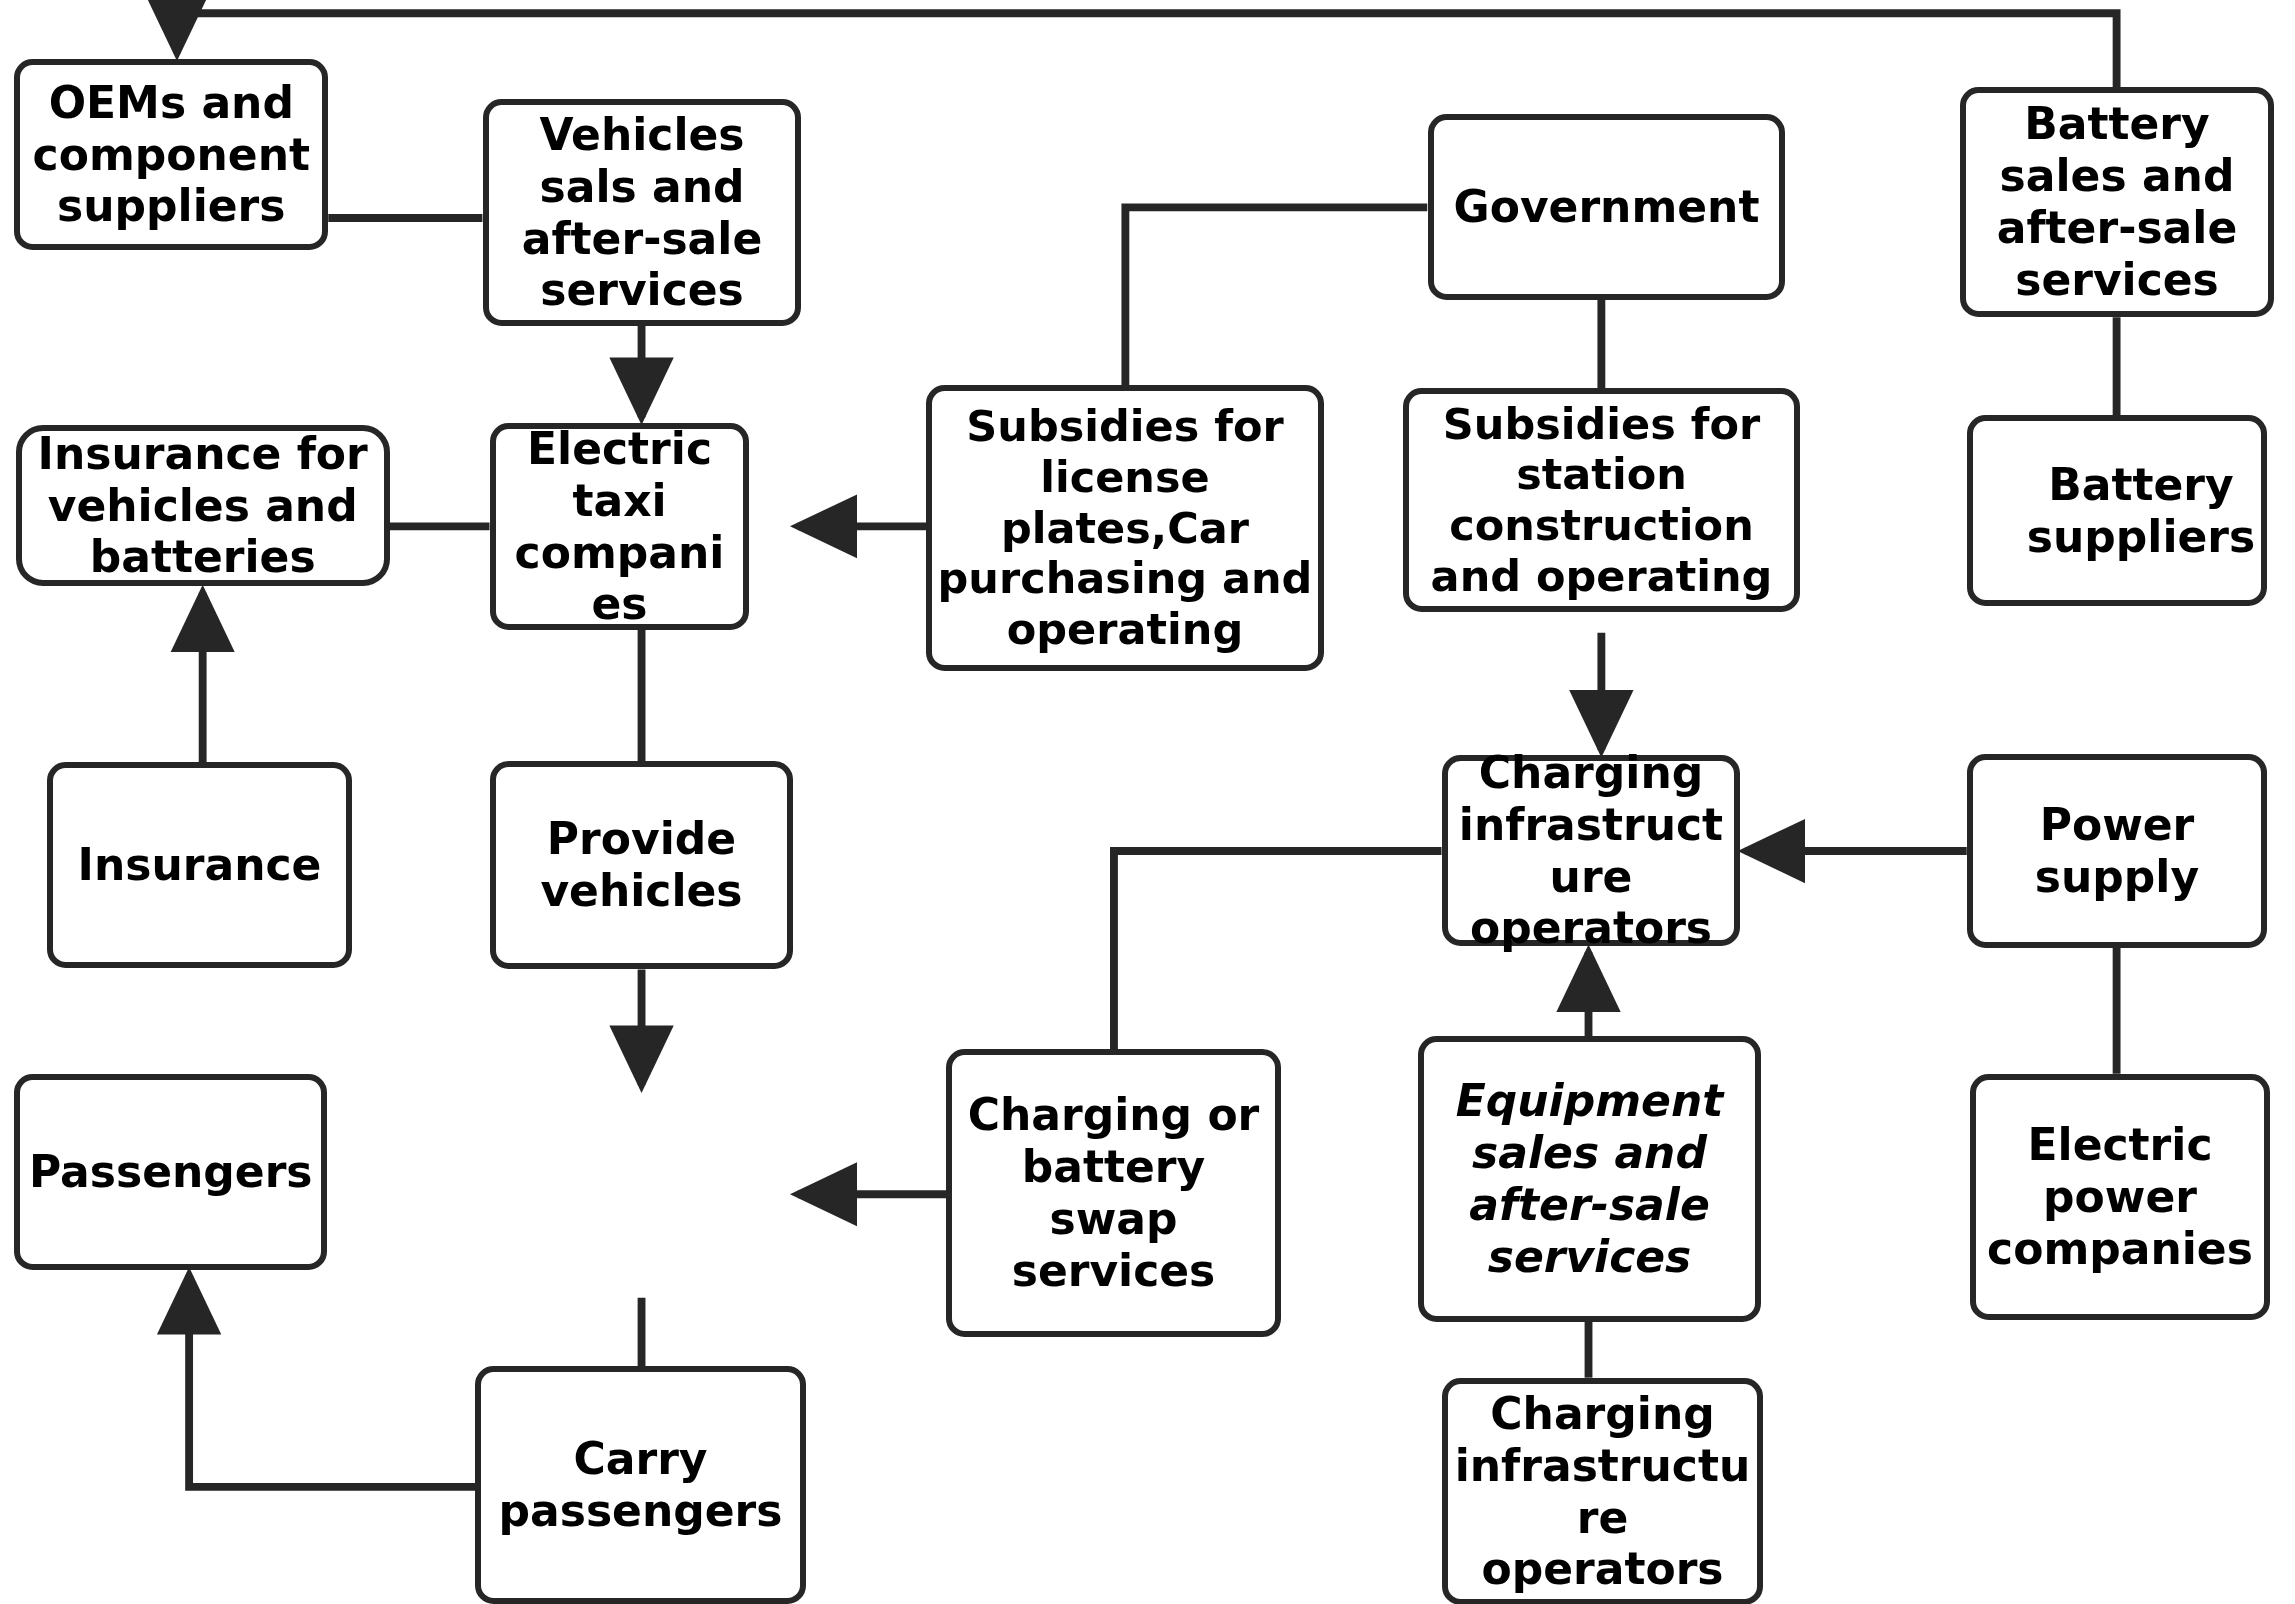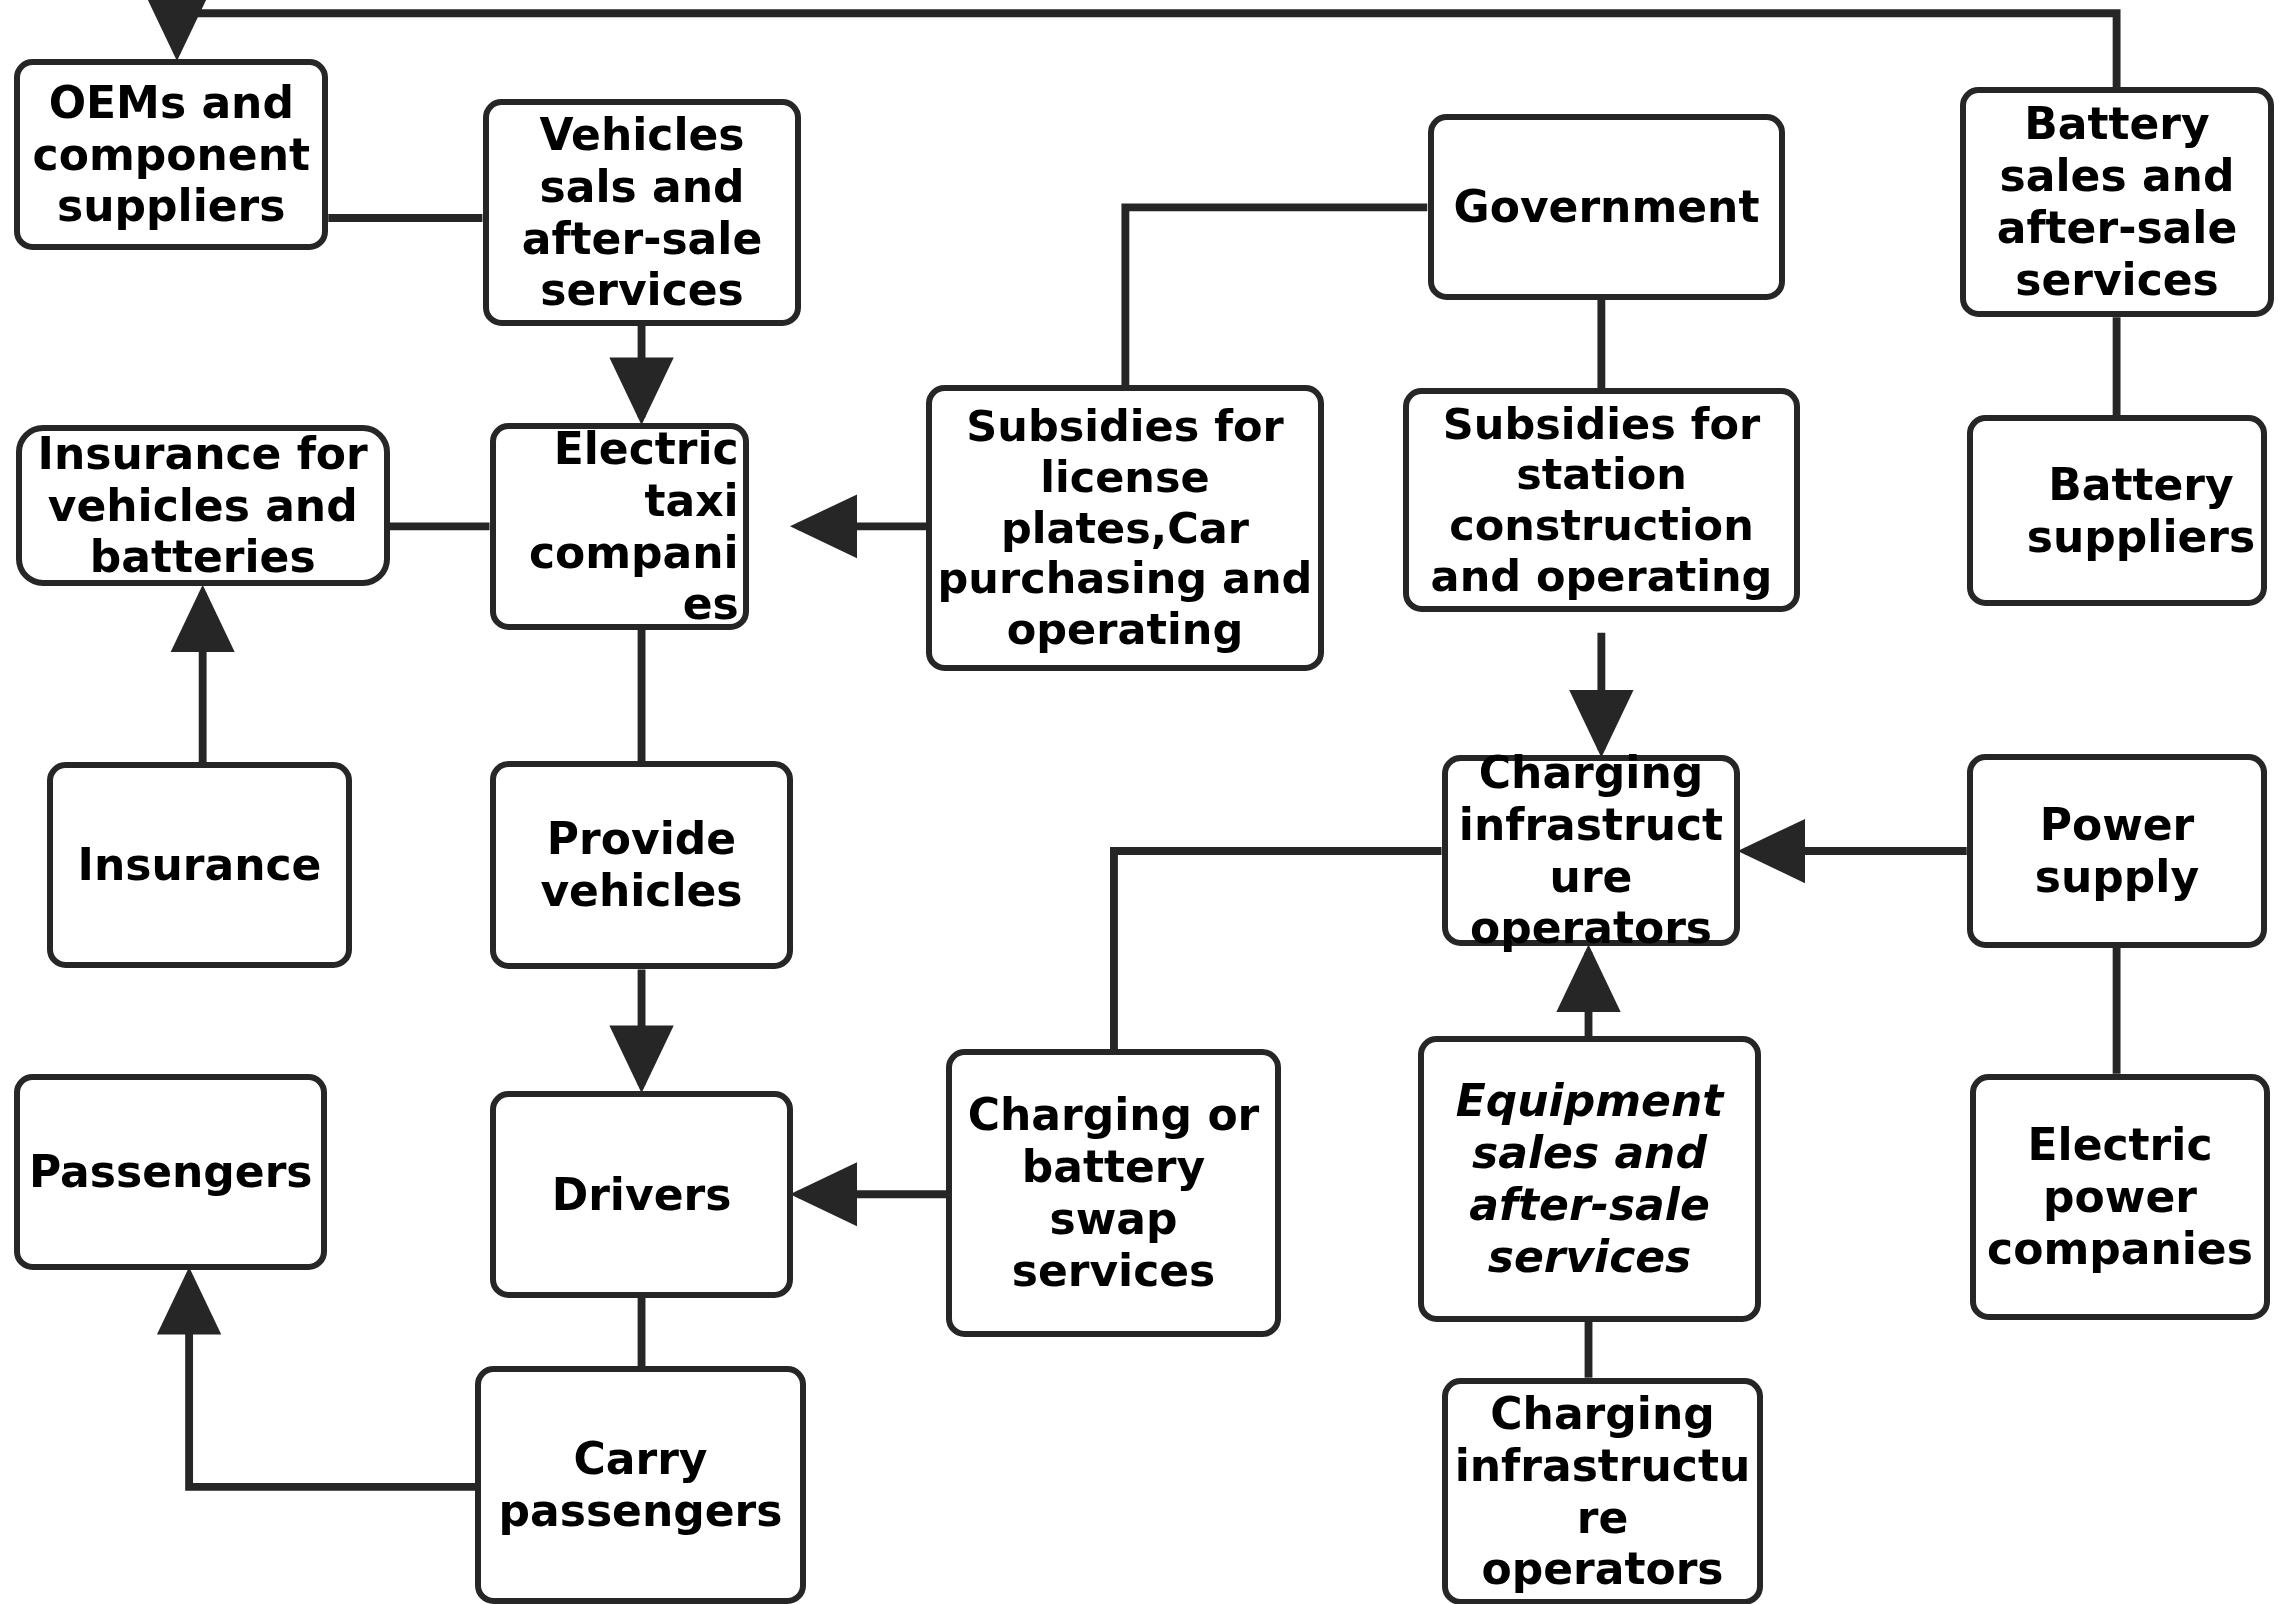--- a/index.html
+++ b/index.html
@@ -113,21 +113,21 @@
   </div>
 
   <div class="node fs1" style="left:1960px;top:87px;width:314px;height:230px;">
     <span class="lbl">Battery sales and after-sale services</span>
   </div>
 
   <div class="node fs1" style="left:15.7px;top:425px;width:374px;height:161px;border-radius:27px;">
     <span class="lbl">Insurance for vehicles and batteries</span>
   </div>
 
-  <div class="node fs1" style="left:490px;top:423px;width:259px;height:207px;text-align:right;">
+  <div class="node fs1" style="left:490px;top:423px;width:259px;height:207px;">
     <span class="lbl">Electric taxi companies</span>
   </div>
 
   <div class="node fs2" style="left:926px;top:385px;width:398px;height:286px;">
     <span class="lbl">Subsidies for license plates,Car purchasing and operating</span>
   </div>
 
   <div class="node fs2" style="left:1403px;top:388px;width:397px;height:224px;align-items:center;">
     <span class="lbl">Subsidies for station construction and operating</span>
   </div>
@@ -149,23 +149,20 @@
   </div>
 
   <div class="node fs1" style="left:1967px;top:754px;width:300px;height:194px;">
     <span class="lbl">Power supply</span>
   </div>
 
   <div class="node fs1" style="left:14.3px;top:1074px;width:313px;height:196px;text-align:right;">
     <span class="lbl">Passengers</span>
   </div>
 
-  <div class="node fs1" style="left:490px;top:1091px;width:303px;height:207px;">
-    <span class="lbl">Drivers</span>
-  </div>
 
   <div class="node fs1" style="left:946px;top:1049px;width:335px;height:288px;">
     <span class="lbl">Charging or battery swap services</span>
   </div>
 
   <div class="node fs1" style="left:1418px;top:1036px;width:343px;height:286px;font-style:italic;">
     <span class="lbl">Equipment sales and after-sale services</span>
   </div>
 
   <div class="node fs1" style="left:1970px;top:1074px;width:300px;height:246px;">

